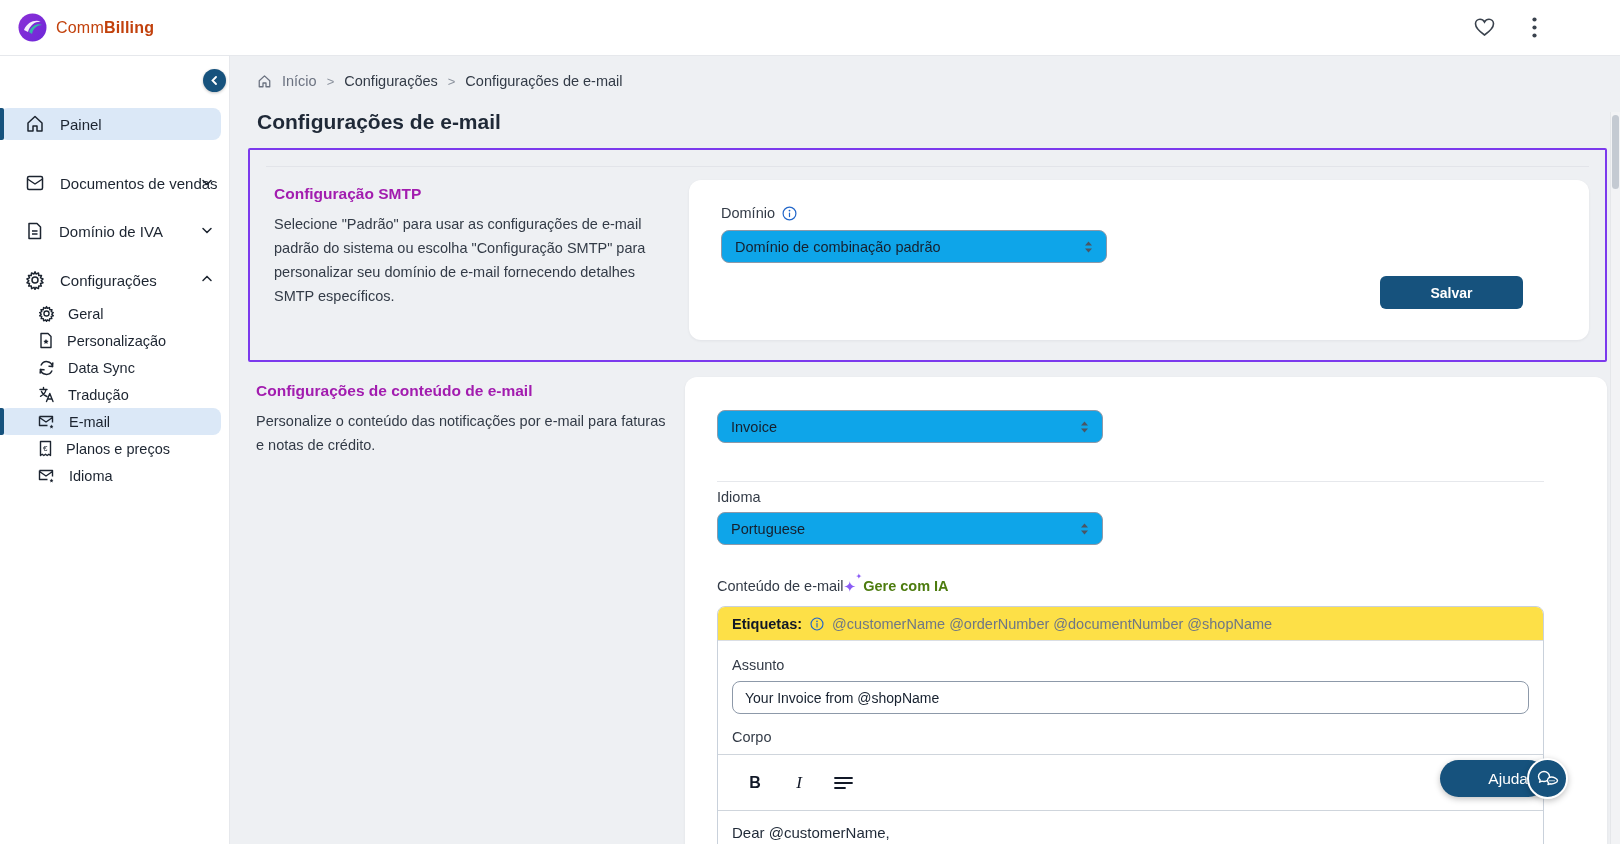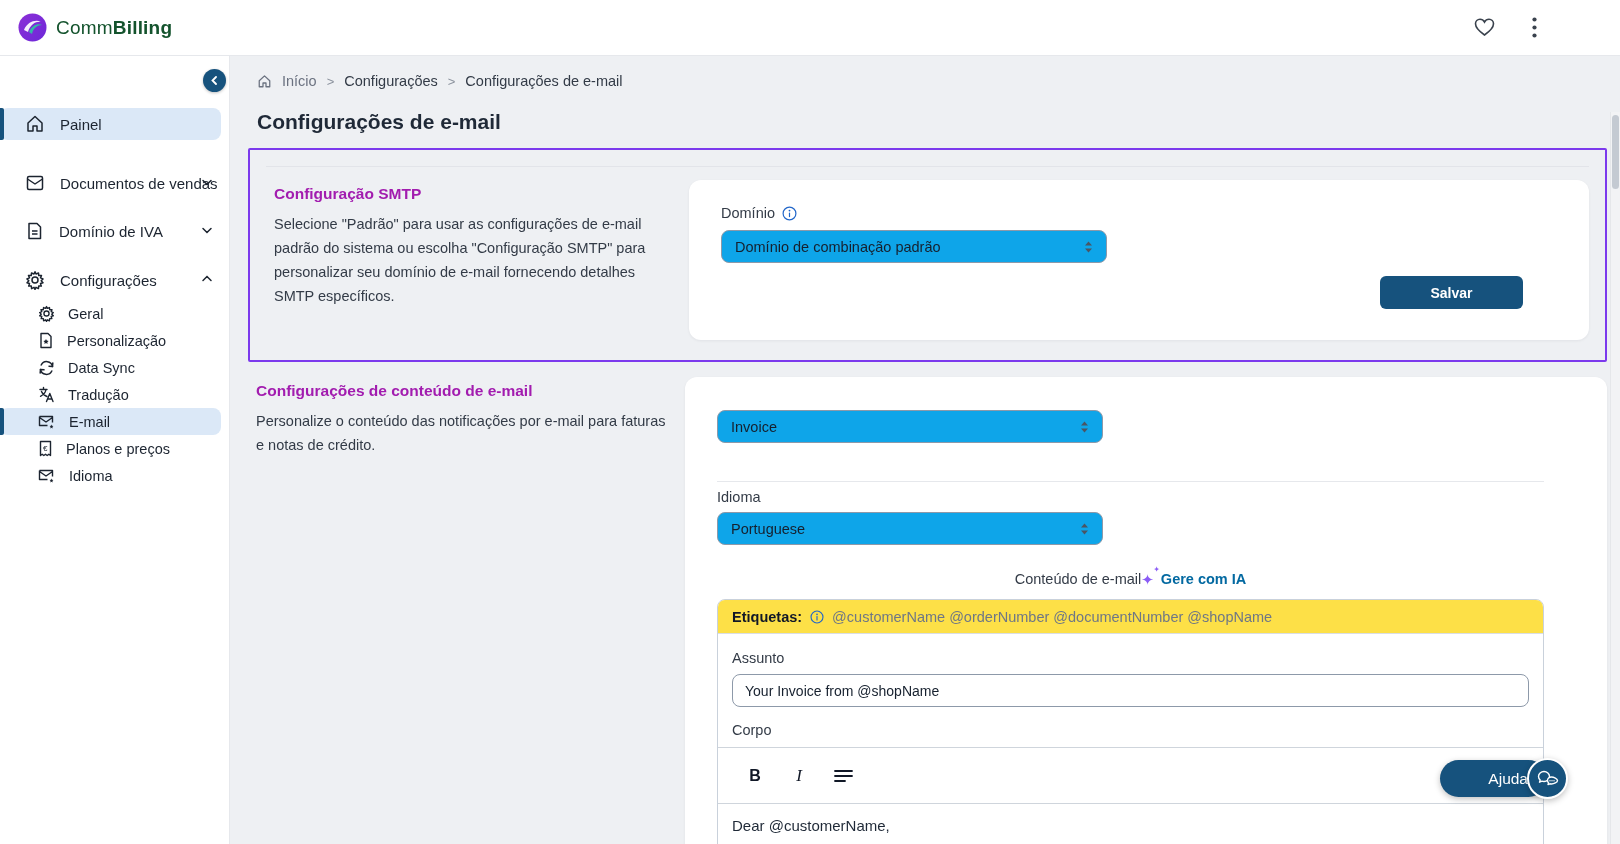--- a/index.html
+++ b/index.html
@@ -12,21 +12,21 @@
     position:relative;
   }
 
   
   .topbar {
     position:absolute; top:0; left:0; width:1620px; height:56px;
     background:#fff; border-bottom:1px solid #e6e8ec;
     display:flex; align-items:center; z-index:30;
   }
   .brand { display:flex; align-items:center; gap:9px; padding-left:18px; cursor:pointer; }
-  .brand-text { font-size:19px; letter-spacing:.2px; color:#14532d; }
+  .brand-text { font-size:16px; letter-spacing:.2px; color:#c2410c; }
   .brand-text b { font-weight:700; }
   .topbar-actions { position:absolute; right:74px; display:flex; align-items:center; gap:26px; }
   .icon-btn { width:24px; height:24px; display:flex; align-items:center; justify-content:center; cursor:pointer; }
 
   
   .sidebar {
     position:absolute; top:56px; left:0; width:230px; height:788px;
     background:#fff; border-right:1px solid #e6e8ec; z-index:20;
   }
   .collapse-btn {
@@ -87,23 +87,23 @@
     position:absolute; right:66px; bottom:31px; width:143px; height:33px;
     background:#16527D; border:none; border-radius:6px; color:#fff;
     font-family:"Liberation Sans", sans-serif; font-size:14px; font-weight:700; cursor:pointer;
   }
 
   
   .section2 { display:flex; margin:15px 13px 0 18px; }
   .card2 { border-radius:12px 12px 0 0; padding:24px 63px 24px 32px; }
   .hr { margin-top:38px; height:1px; background:#e6e8ec; }
   .mt6 { margin-top:7px; }
-  .content-row { margin-top:26px; display:flex; align-items:center; justify-content:center; }
+  .content-row { margin-top:33px; display:flex; align-items:center; justify-content:flex-start; }
   .ai-link { display:flex; align-items:center; gap:7px; cursor:pointer; }
-  .ai-link span.txt { font-size:14.5px; font-weight:700; color:#0369a1; }
+  .ai-link span.txt { font-size:14.5px; font-weight:700; color:#4d7c0f; }
   .sparkle { color:#8b5cf6; font-size:15px; line-height:1; position:relative; }
   .sparkle .mini { position:absolute; top:-6px; right:-6px; font-size:8px; }
 
   .editor { margin-top:12px; border:1px solid #c9d1db; border-radius:8px 8px 0 0; background:#fff; }
   .tags-bar {
     height:34px; background:#fde047; border-bottom:1px solid #dadee4; border-radius:7px 7px 0 0;
     display:flex; align-items:center; gap:8px; padding:0 14px; font-size:14.5px;
   }
   .tags-label { font-weight:700; color:#111827; }
   .tags-values { color:#6f7785; }

